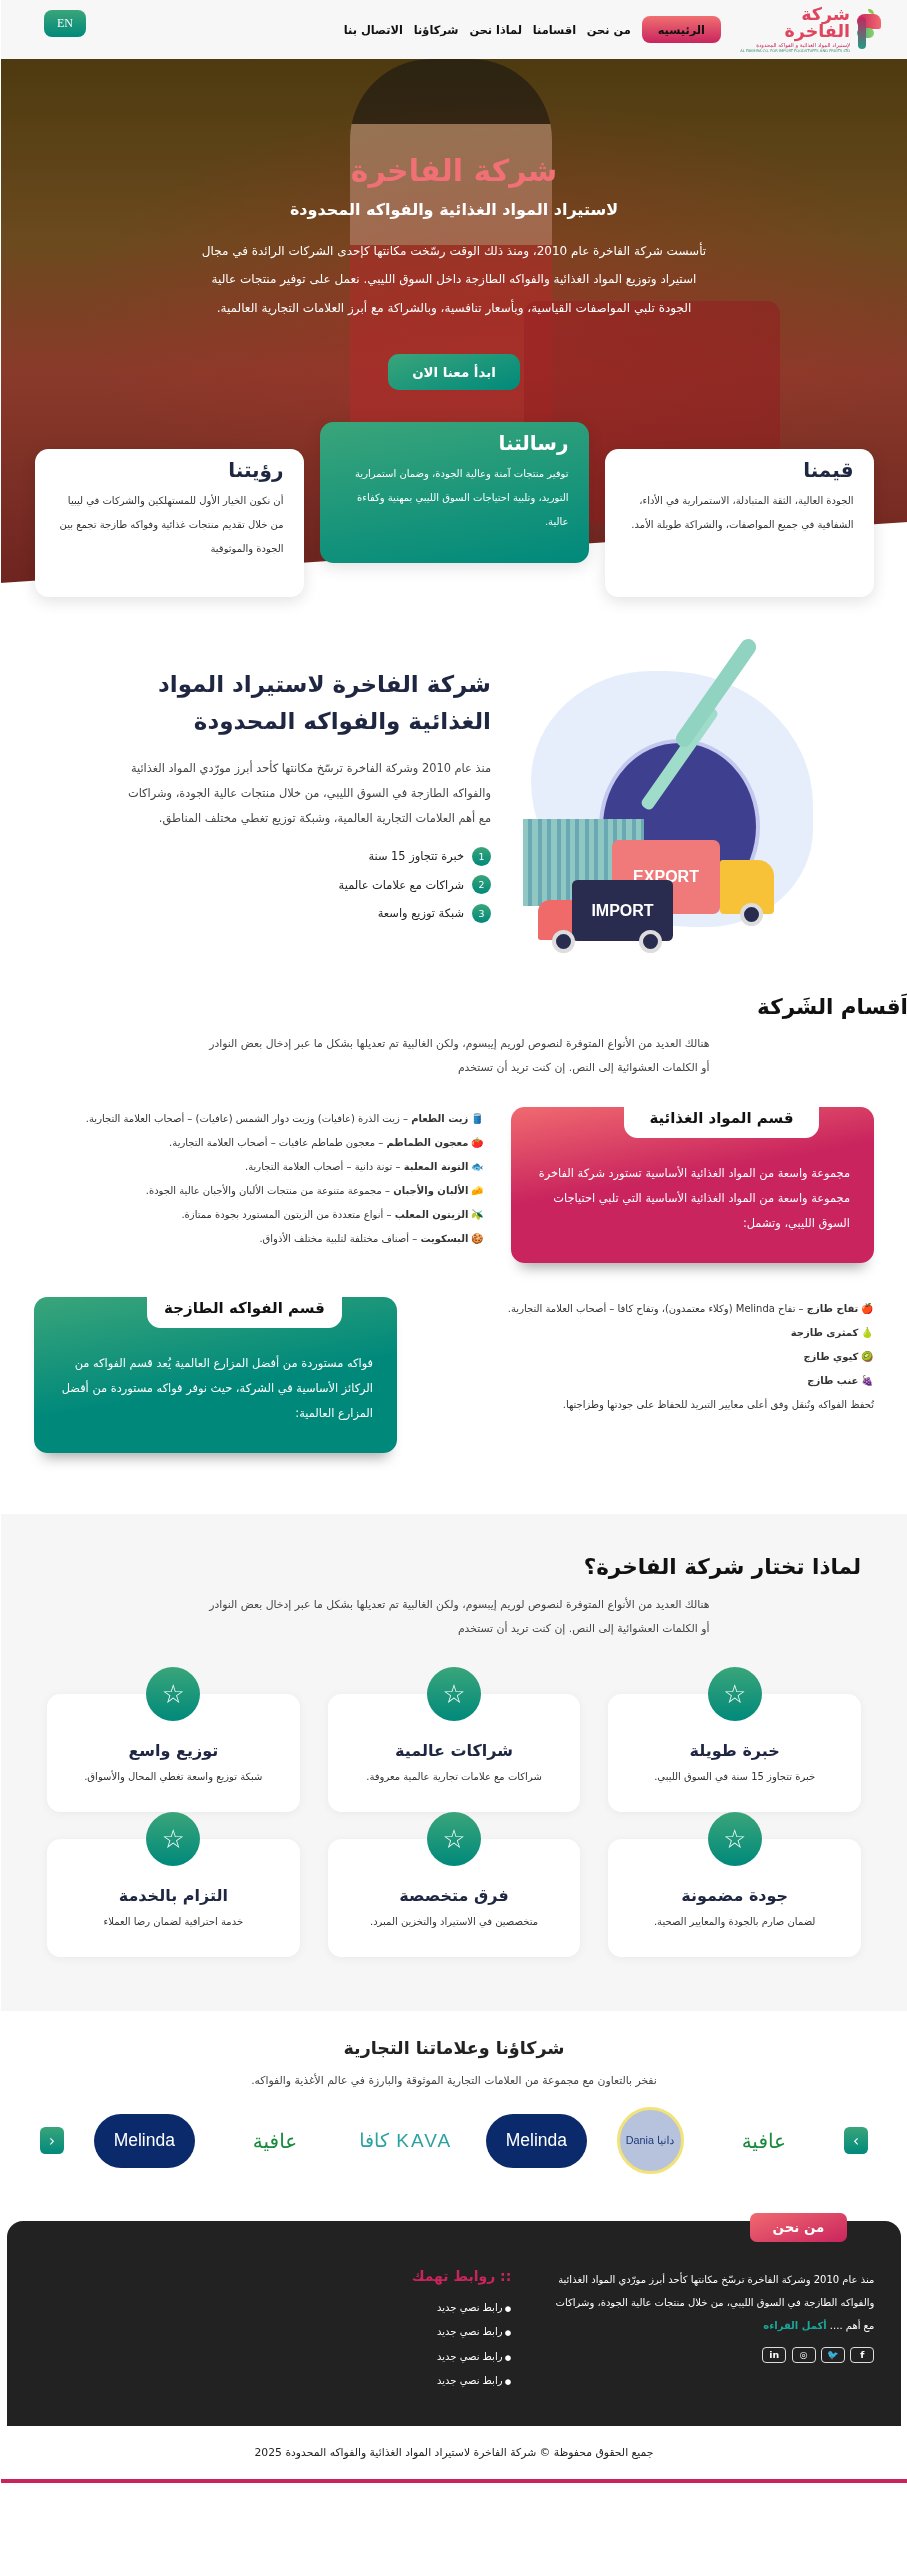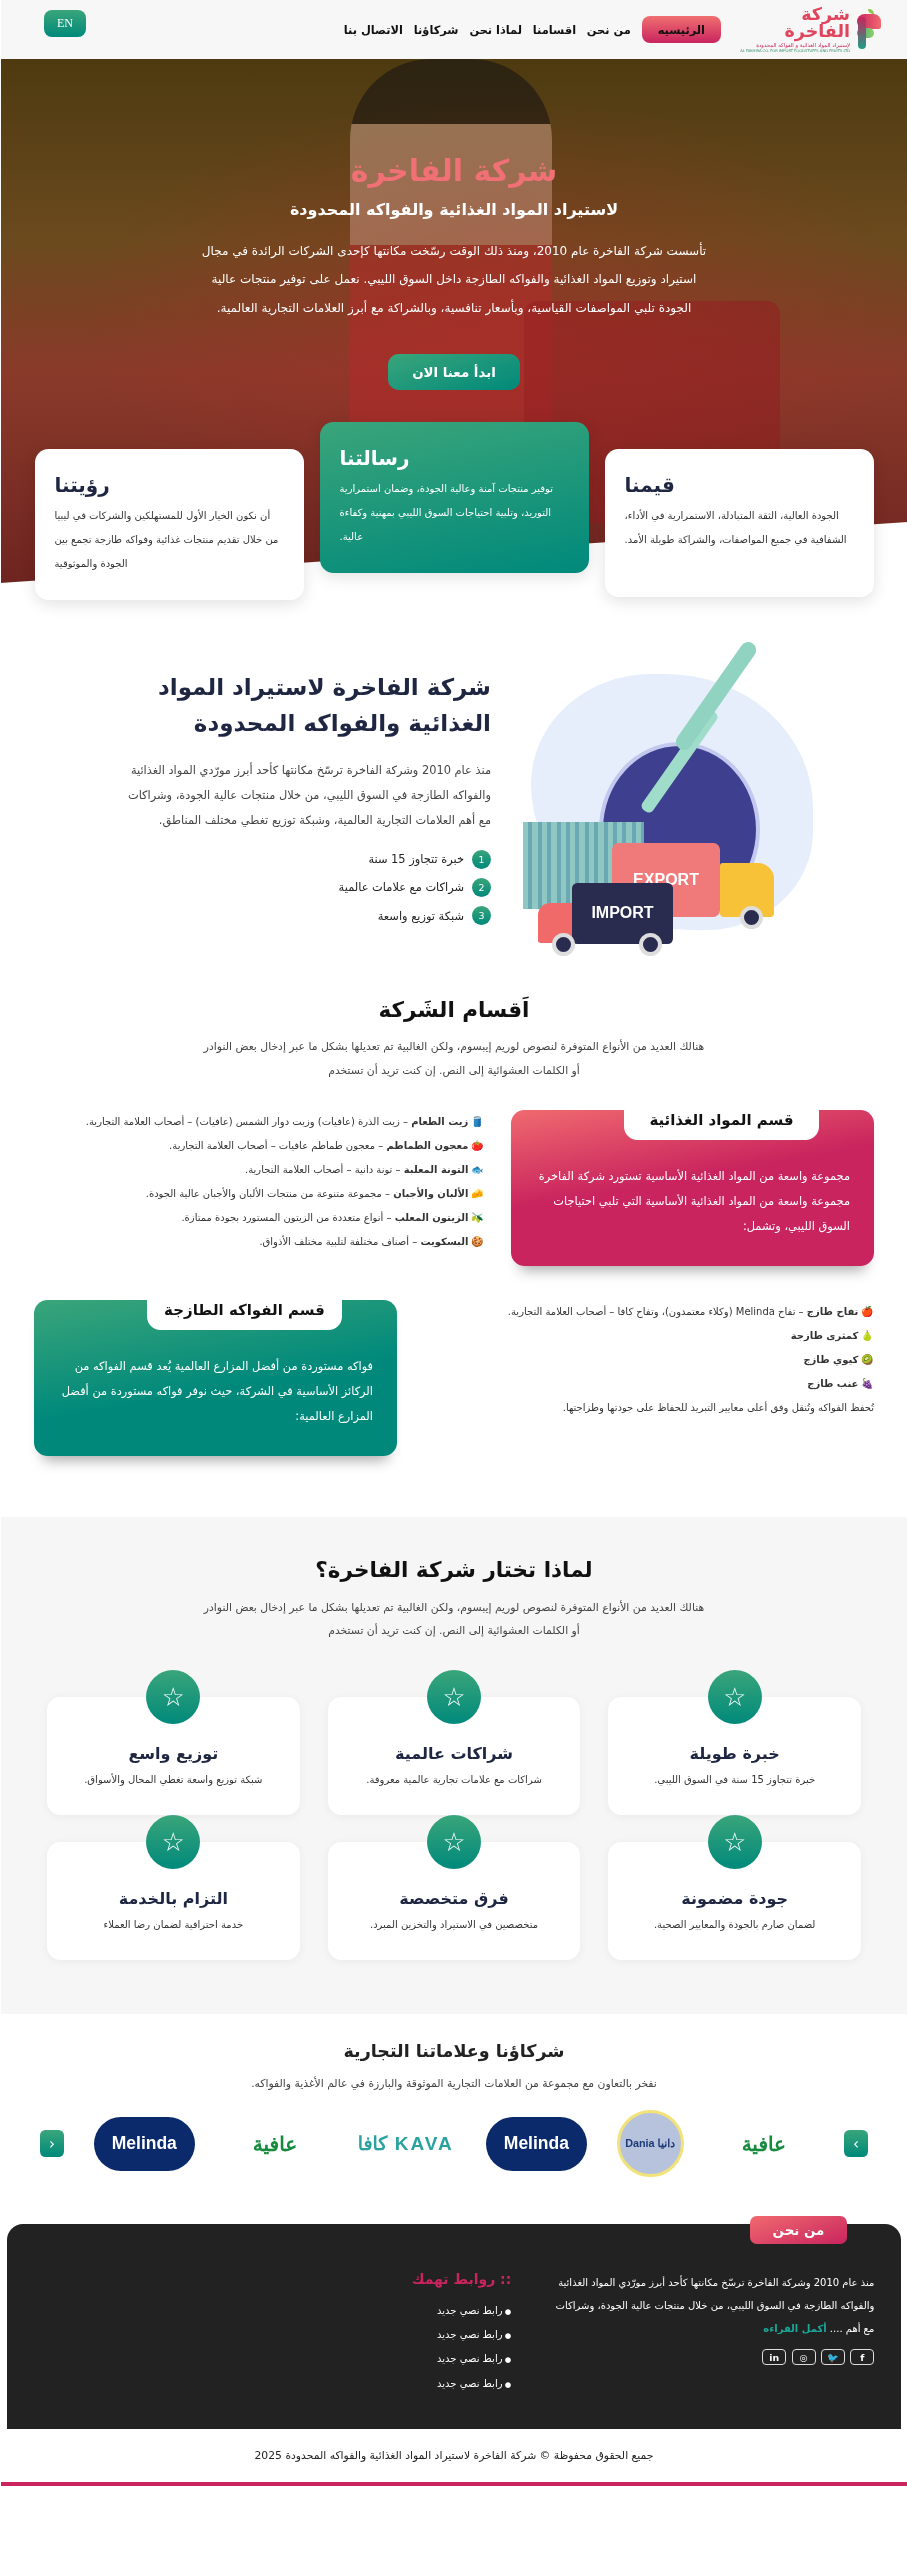--- a/index.html
+++ b/index.html
@@ -22,21 +22,21 @@
 .hero .shade{position:absolute;inset:0;background:radial-gradient(ellipse at 55% 50%,rgba(180,40,40,.35),transparent 60%)}
 .hero .person{position:absolute;left:350px;top:0;width:202px;height:464px;background:linear-gradient(180deg,#111 0 14%,#c6a088 14% 40%,#b12a2a 40% 100%);border-radius:81px 81px 0 0;opacity:.55}
 .hero .bag{position:absolute;left:524px;top:242px;width:256px;height:222px;background:#8c1f1f;opacity:.6;border-radius:13.4px}
 .hero-content{position:absolute;top:94px;left:0;right:0;text-align:center;color:#fff}
 .hero h1{font-size:30px;color:#f07075;font-weight:bold}
 .hero h2{font-size:16px;margin-top:12px;font-weight:bold}
 .hero p{font-size:12px;line-height:2.4;margin:17.5px auto 0;width:511px}
 .hero .cta{display:inline-block;margin-top:31px;padding:10.8px 24px;border-radius:10.8px;background:linear-gradient(160deg,#3aa57a,#00897b);color:#fff;font-weight:bold;font-size:13.4px}
 .hero-wave{position:absolute;bottom:0;left:0;right:0;height:61px;background:#fff;clip-path:polygon(0 100%,100% 0,100% 100%)}
 .cards3{position:relative;margin-top:-134px;display:flex;justify-content:center;gap:16px;padding:0 34px;align-items:flex-start;z-index:2}
-.c3{width:269px;background:#fff;border-radius:13.4px;box-shadow:0 4px 16px rgba(0,0,0,.12);padding:24px 20px;text-align:left;min-height:148px}
+.c3{width:269px;background:#fff;border-radius:13.4px;box-shadow:0 4px 16px rgba(0,0,0,.12);padding:9px 20px;text-align:right;min-height:148px}
 .c3.mid{background:linear-gradient(170deg,#3aa57a 0%,#00897b 100%);color:#fff;margin-top:-27px;min-height:141px}
 .c3 h3{font-size:20px;font-weight:bold;color:#1f2642}
 .c3.mid h3{color:#fff}
 .c3 p{font-size:10px;line-height:2.4;color:#333;margin-top:6.7px}
 .c3.mid p{color:#fff}
 .about{display:flex;padding:61px 81px 27px 81px;gap:27px;align-items:center}
 .about-text{width:377px}
 .about-text h2{font-size:23px;line-height:1.6;color:#1f2642;font-weight:bold}
 .about-text p{font-size:11.4px;line-height:2.2;color:#444;margin-top:16px}
 .about-list{margin-top:16px;list-style:none}
@@ -46,21 +46,21 @@
 .blob{position:absolute;left:13.4px;top:13.4px;width:282px;height:256px;background:#e6eefb;border-radius:45% 55% 40% 60%}
 .globe{position:absolute;left:81px;top:81px;width:161px;height:175px;border-radius:50%;background:#3f3f8f;border:4px solid #c3c8ee}
 .plane{position:absolute;left:134px;top:27px;width:128px;height:16px;background:#8fd3c0;border-radius:8px;transform:rotate(-55deg);transform-origin:center}
 .plane-wing{position:absolute;left:155px;top:40px;width:13.4px;height:121px;background:#9fdcca;border-radius:5.4px;transform:rotate(35deg)}
 .container{position:absolute;left:5.4px;top:161px;width:121px;height:87px;background:repeating-linear-gradient(90deg,#8fc7c2 0 5.4px,#6aa8b4 5.4px 9.4px)}
 .truck-exp{position:absolute;left:94px;top:182px;width:108px;height:74px;background:#f07a7a;border-radius:6.7px;color:#fff;font-weight:bold;font-size:16px;display:flex;align-items:center;justify-content:center;font-family:"Liberation Sans",sans-serif}
 .truck-cab{position:absolute;left:202px;top:202px;width:54px;height:54px;background:#f7c238;border-radius:2.7px 16px 4px 4px}
 .truck-imp{position:absolute;left:54px;top:222px;width:101px;height:61px;background:#2a2c4f;border-radius:5.4px;color:#fff;font-weight:bold;font-size:16px;display:flex;align-items:center;justify-content:center;font-family:"Liberation Sans",sans-serif}
 .truck-imp-cab{position:absolute;left:20px;top:242px;width:37px;height:40px;background:#f06a6a;border-radius:12px 2.7px 2.7px 2.7px}
 .wheel{position:absolute;width:23px;height:23px;border-radius:50%;background:#2a2c4f;border:4.7px solid #ddd}
-.section-head{text-align:center;padding-top:27px}
+.section-head{text-align:right;padding-top:27px}
 .section-head h2{font-size:21.5px;font-weight:bold;color:#111}
 .section-head p{font-size:10.8px;color:#444;line-height:2.2;width:511px;margin:13.4px auto 0}
 .divisions{padding:27px 34px}
 .div-row{display:flex;align-items:flex-start;gap:27px;margin-bottom:34px}
 .bubble{width:363px;border-radius:13.4px;padding:54px 24px 27px;color:#fff;position:relative;box-shadow:0 13.4px 13.4px -9.4px rgba(0,0,0,.35)}
 .bubble.pink{background:linear-gradient(170deg,#f06a6f 0%,#c9245e 45%,#c9245e 100%)}
 .bubble.green{background:linear-gradient(170deg,#3aa57a 0%,#00897b 55%,#00897b 100%)}
 .bubble .tab{position:absolute;top:-9.4px;right:55px;width:195px;height:40px;background:#fff;color:#111;border-radius:0 0 13.4px 13.4px;display:flex;align-items:center;justify-content:center;font-size:15px;font-weight:bold}
 .bubble p{font-size:11.4px;line-height:2.2}
 .bullet-list{flex:1;font-size:10px;line-height:2.4;color:#333;list-style:none}
@@ -69,21 +69,21 @@
 .why-grid{display:grid;grid-template-columns:repeat(3,1fr);gap:27px 28px;margin-top:54px}
 .why-card{background:#fff;border-radius:13.4px;padding:47px 13.4px 27px;text-align:center;position:relative;box-shadow:0 1.3px 9.4px rgba(0,0,0,.05);min-height:118px}
 .why-icon{position:absolute;top:-27px;left:50%;transform:translateX(-50%);width:54px;height:54px;border-radius:50%;background:linear-gradient(180deg,#3aa57a,#00897b);color:#fff;display:flex;align-items:center;justify-content:center;font-size:25.6px}
 .why-card h3{font-size:16px;font-weight:bold;color:#1f2642}
 .why-card p{font-size:10px;color:#333;margin-top:10.8px}
 .partners{padding:27px 40px 20px;text-align:center}
 .partners h2{font-size:17.5px;font-weight:bold}
 .partners p{font-size:10.8px;color:#444;margin-top:16px}
 .carousel{display:flex;align-items:center;justify-content:space-between;margin-top:20px}
 .car-btn{width:24px;height:27px;border-radius:5.4px;background:linear-gradient(180deg,#3aa57a,#00897b);color:#fff;display:flex;align-items:center;justify-content:center;font-size:15px}
-.brand{width:101px;height:61px;display:flex;align-items:center;justify-content:center;font-weight:bold;font-family:"Liberation Sans",sans-serif}
+.brand{width:101px;height:61px;display:flex;align-items:center;justify-content:center;font-weight:normal;font-family:"Liberation Sans",sans-serif}
 .brand.melinda{background:#0b2a6b;color:#fff;border-radius:27px;font-size:17.5px;height:54px}
 .brand.afia{color:#168a3d;font-size:20px}
 .brand.kava{color:#2aa3a0;font-size:19px;letter-spacing:2px}
 .brand.dania{width:67px;height:67px;border-radius:50%;background:#b7c3dc;border:3.4px solid #f2e27a;color:#1c3a78;font-size:10.8px}
 .footer{margin:27px 6.7px 0;background:#222;border-radius:16px 16px 0 0;color:#fff;padding:47px 27px 27px;position:relative;display:flex;gap:40px}
 .footer .about-tag{position:absolute;top:-8px;right:54px;background:linear-gradient(160deg,#f06a6f,#c9245e);padding:6.7px 23px;border-radius:6.7px;font-size:13.4px;font-weight:bold}
 .f-col h4{color:#c9245e;font-size:14px;font-weight:bold;margin-bottom:17.5px}
 .f-about{width:323px}
 .f-about p{font-size:10px;line-height:2.3}
 .f-about .more{color:#1ba79a;font-weight:bold}

